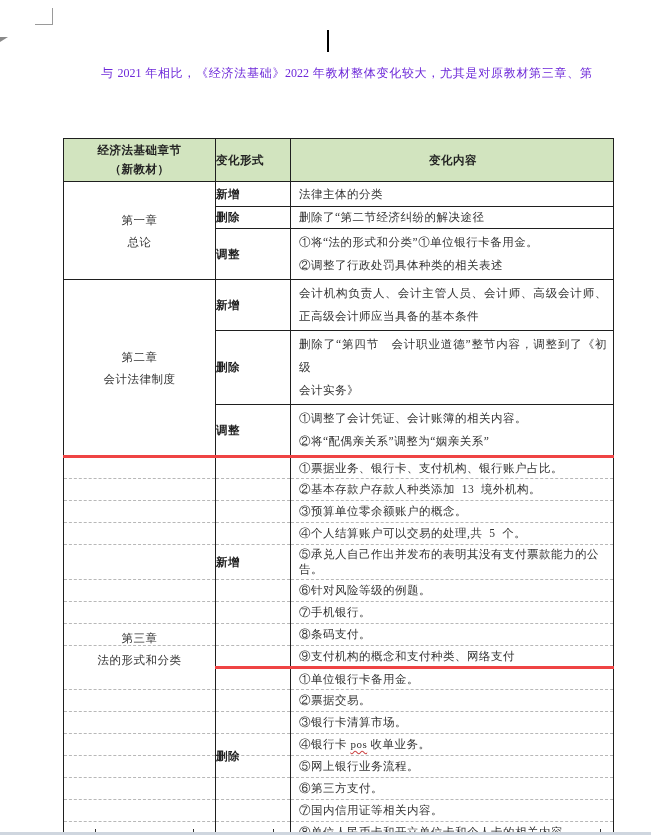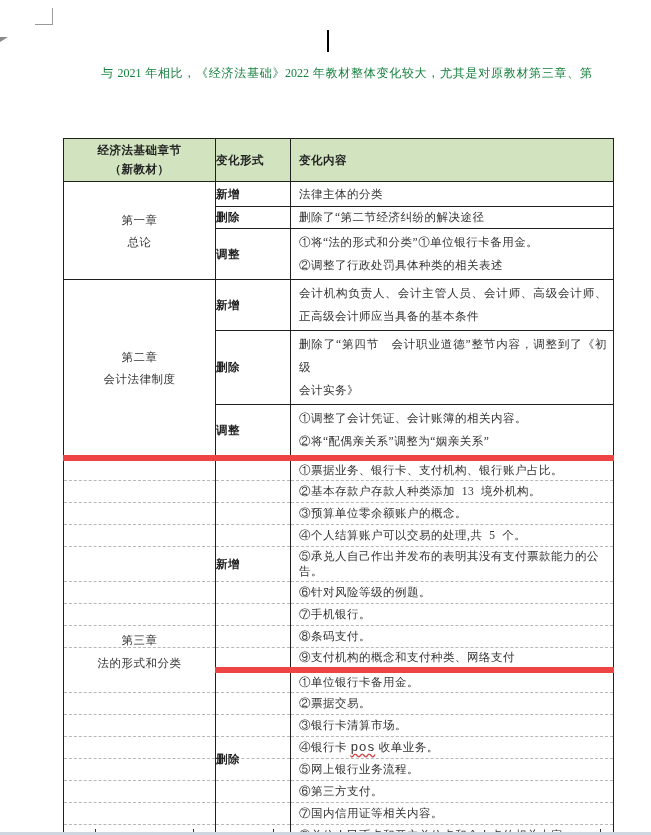--- a/index.html
+++ b/index.html
@@ -21,21 +21,21 @@
 
   
   .title-wrap {
     position:absolute; left:63px; top:26px; width:530px;
     text-align:center; font-size:20px; font-weight:bold; color:#000;
     letter-spacing:0.5px; line-height:32px; white-space:nowrap;
   }
   .caret { display:inline-block; width:2px; height:22px; background:#000; vertical-align:-3px; margin-right:1px; }
 
   
-  .intro { position:absolute; left:77px; top:63px; width:515px; font-size:12px; line-height:21px; color:#15803d; }
+  .intro { position:absolute; left:77px; top:63px; width:515px; font-size:12px; line-height:21px; color:#6d28d9; }
   .intro .jline { text-align:justify; text-align-last:justify; }
   .intro .indent { text-indent:2em; }
   .intro .lastline { text-align:left; }
 
   
   table.doc-table {
     position:absolute; left:63px; top:138px; width:530px;
     border-collapse:collapse; table-layout:fixed;
     font-size:11.5px; color:#333; letter-spacing:0.5px;
   }
@@ -47,29 +47,29 @@
   .formlbl { font-weight:bold; color:#222; }
   .chname { line-height:22px; }
   .r-s { height:25px; }     
   .r-s2 { height:22px; }
   .r-d { height:46px; line-height:23px; }  
   .fill { text-align-last:justify; }       
 
   
   .ch3 td { border-top:1px dashed #b8b8b8; border-bottom:1px dashed #b8b8b8; height:22px; }
   .ch3 .c3 { white-space:pre-wrap; text-align:left; }
-  .ch3 td.solid-top { border-top:6px solid #ef4444; }
+  .ch3 td.solid-top { border-top:3px solid #ef4444; }
   .ch3 td.hidden-top { border-top-style:hidden; }
   .ch3 tr.lastrow td { border-bottom:2px solid #000; }
   .lbl-del { position:relative; top:-10px; }
   .ch3name { position:relative; top:4px; }
   .misspell {
     text-decoration:underline; text-decoration-style:wavy;
     text-decoration-color:#cc4444; text-underline-offset:2px;
-    font-family:Liberation Mono, monospace; font-size:13px;
+    font-family:Liberation Serif, serif; font-size:11px;
   }
 
   
   .sliver-v { position:absolute; top:829px; width:1px; height:4px; background:#333; }
 </style>
 </head>
 <body>
 
 <div class="crop-v"></div>
 <div class="crop-h"></div>
@@ -84,21 +84,21 @@
 </div>
 
 <table class="doc-table">
   <tbody>
   <tr class="hdr">
     <td class="c1">
       <div>经济法基础章节</div>
       <div>（新教材）</div>
     </td>
     <td class="c2">变化形式</td>
-    <td class="c3" style="">变化内容</td>
+    <td class="c3" style="text-align:center;">变化内容</td>
   </tr>
 
   <tr class="r-s">
     <td class="c1 chname" rowspan="3">
       <div>第一章</div>
       <div>总论</div>
     </td>
     <td class="c2 formlbl">新增</td>
     <td class="c3">法律主体的分类</td>
   </tr>

